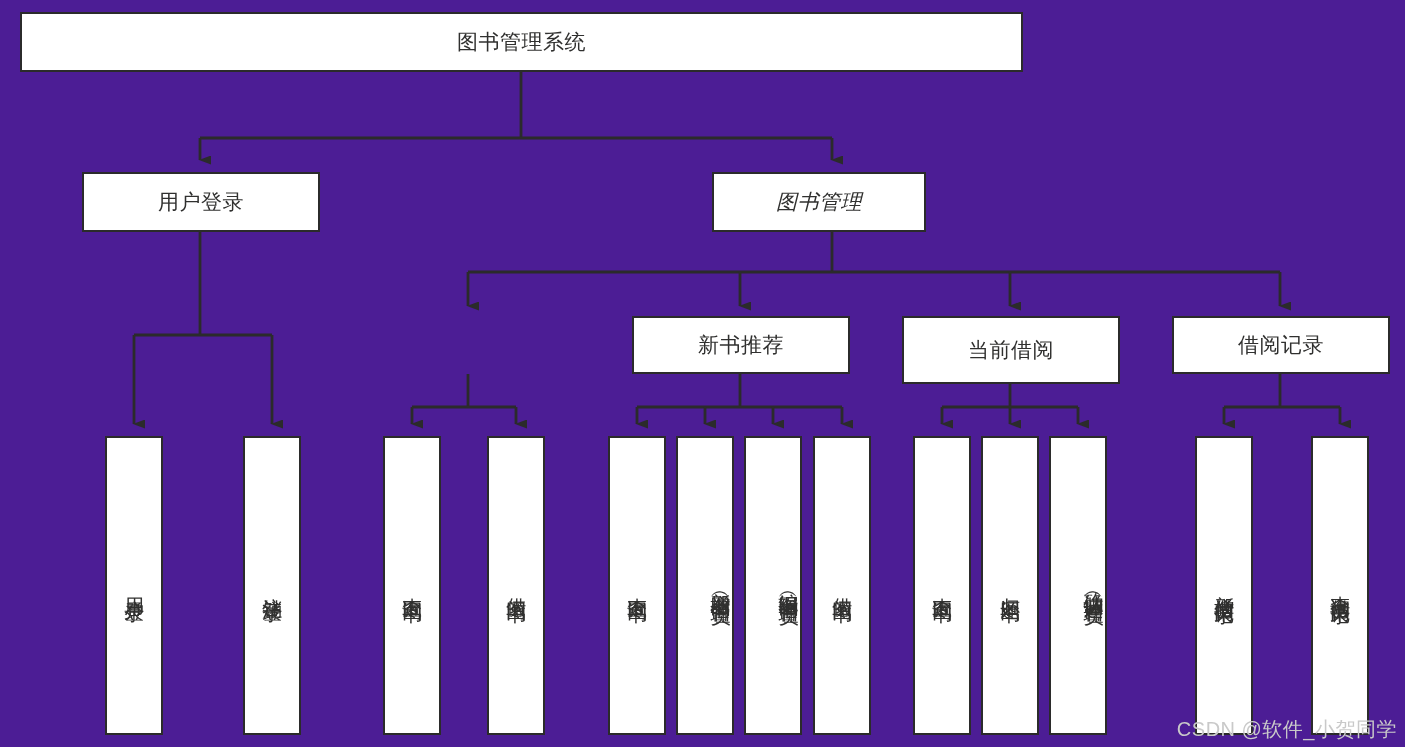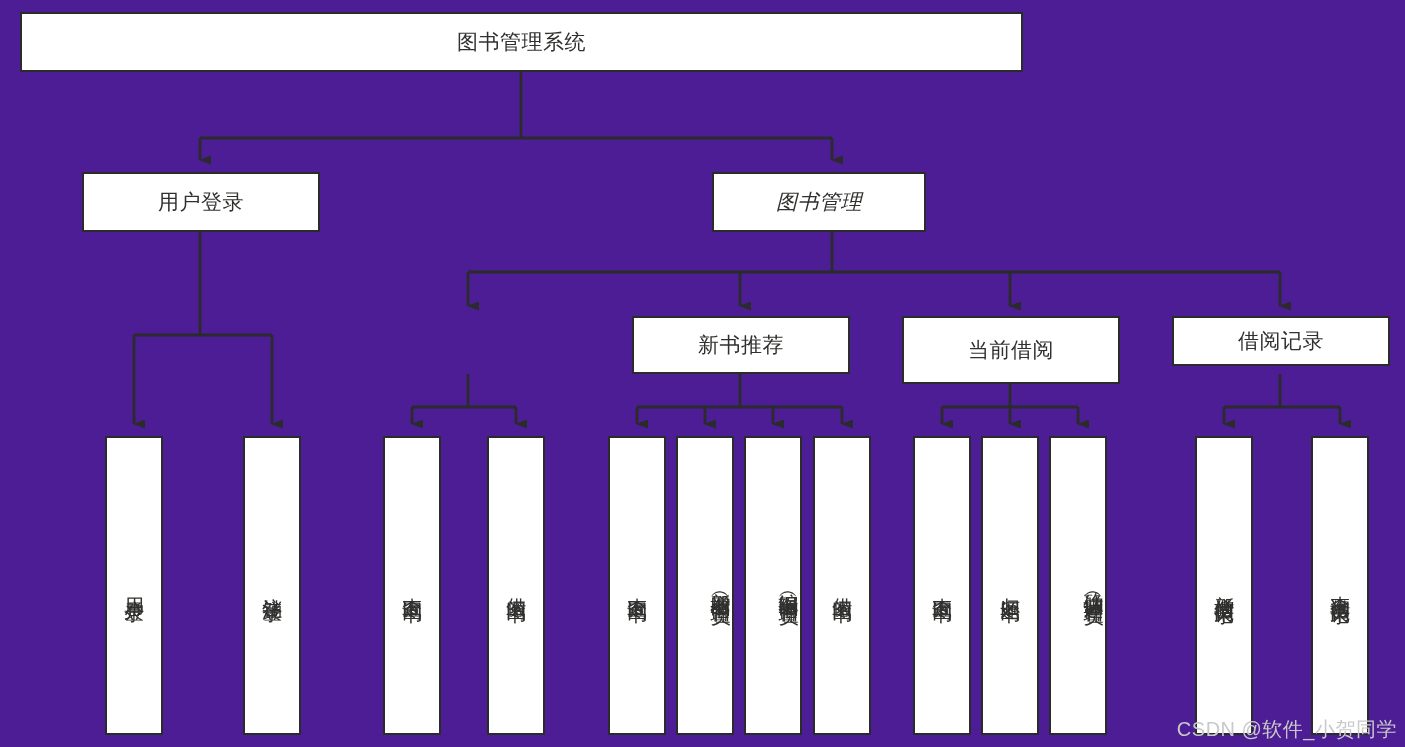--- a/index.html
+++ b/index.html
@@ -122,21 +122,21 @@
     </g>
   </svg>
 
   <div class="node node-root" style="left:20px; top:12px; width:1003px; height:60px;">图书管理系统</div>
 
   <div class="node node-h" style="left:82px; top:172px; width:238px; height:60px;">用户登录</div>
   <div class="node node-h" style="left:712px; top:172px; width:214px; height:60px;font-style:italic;">图书管理</div>
 
   <div class="node node-h" style="left:632px; top:316px; width:218px; height:58px;">新书推荐</div>
   <div class="node node-h" style="left:902px; top:316px; width:218px; height:68px;">当前借阅</div>
-  <div class="node node-h" style="left:1172px; top:316px; width:218px; height:50px;">借阅记录</div>
+  <div class="node node-h" style="left:1172px; top:316px; width:218px; height:58px;">借阅记录</div>
 
   <div class="node node-v centered" style="left:105px; top:436px; width:58px; height:299px;">用户登录</div>
   <div class="node node-v centered" style="left:243px; top:436px; width:58px; height:299px;">注销登录</div>
 
   <div class="node node-v centered" style="left:383px; top:436px; width:58px; height:299px;">查询图书</div>
   <div class="node node-v centered" style="left:487px; top:436px; width:58px; height:299px;">借阅图书</div>
 
   <div class="node node-v centered" style="left:608px; top:436px; width:58px; height:299px;">查询图书</div>
   <div class="node node-v" style="left:676px; top:436px; width:58px; height:299px;">新增图书（管理员）</div>
   <div class="node node-v" style="left:744px; top:436px; width:58px; height:299px;">编辑图书（管理员）</div>

